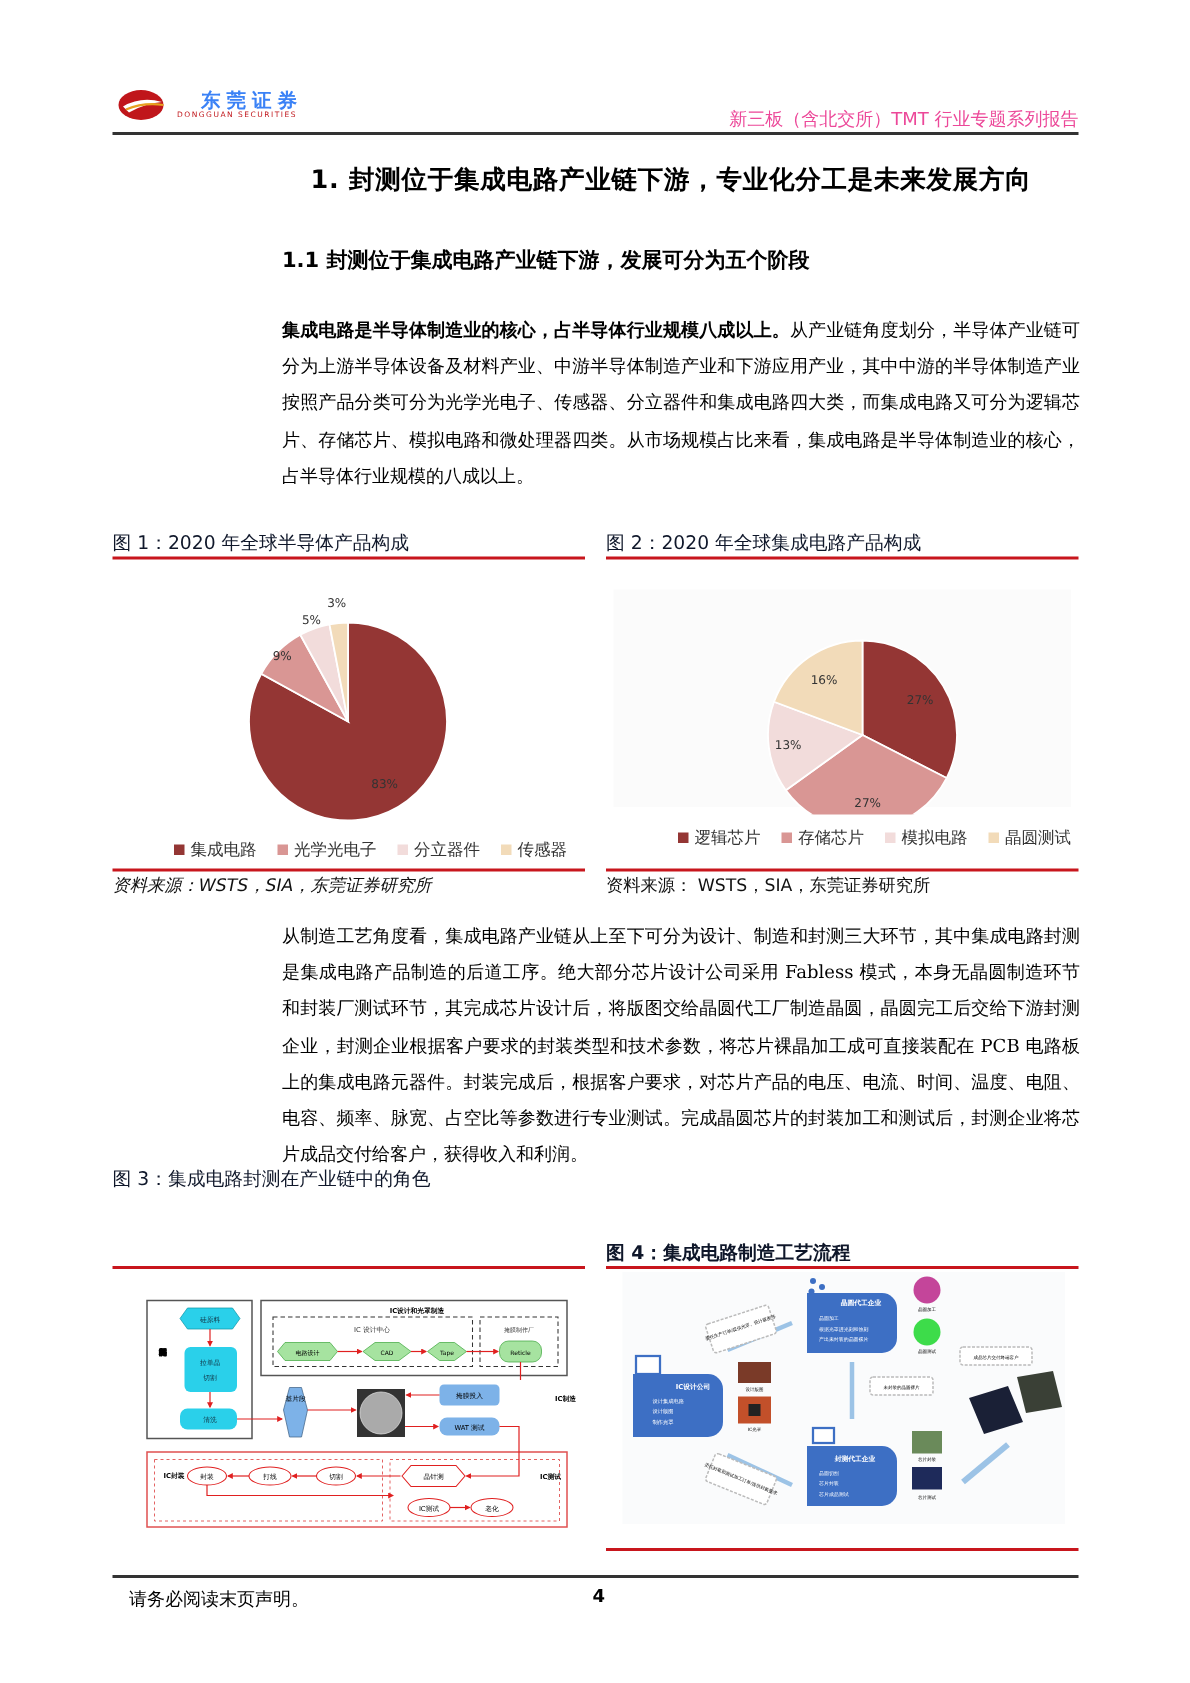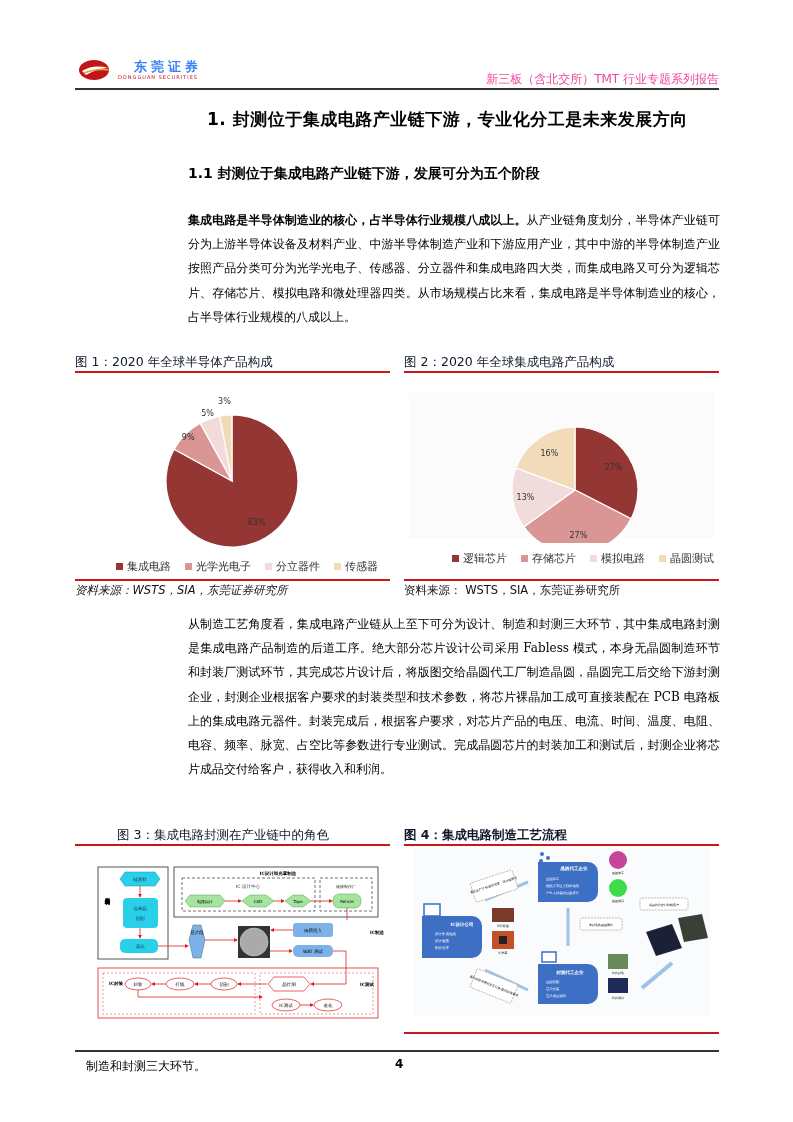--- a/index.html
+++ b/index.html
@@ -117,21 +117,21 @@
   <span class="it">
       <span class="sw" style="background:#f2dbb9"></span>
       <span>晶圆测试</span>
     </span>
 </div>
 <div class="red-rule" style="left:404px;top:579px;width:315px;"></div>
 <div class="source" style="left:404px;top:583px;">资料来源： WSTS，SIA，东莞证券研究所</div>
 
 <div class="para" style="top:612px;">从制造工艺角度看，集成电路产业链从上至下可分为设计、制造和封测三大环节，其中集成电路封测是集成电路产品制造的后道工序。绝大部分芯片设计公司采用 Fabless 模式，本身无晶圆制造环节和封装厂测试环节，其完成芯片设计后，将版图交给晶圆代工厂制造晶圆，晶圆完工后交给下游封测企业，封测企业根据客户要求的封装类型和技术参数，将芯片裸晶加工成可直接装配在 PCB 电路板上的集成电路元器件。封装完成后，根据客户要求，对芯片产品的电压、电流、时间、温度、电阻、电容、频率、脉宽、占空比等参数进行专业测试。完成晶圆芯片的封装加工和测试后，封测企业将芯片成品交付给客户，获得收入和利润。</div>
 
-<div class="fig-title" style="left:75px;top:827px;margin-left:42px;">图 3：集成电路封测在产业链中的角色</div>
+<div class="fig-title" style="left:75px;top:778px;">图 3：集成电路封测在产业链中的角色</div>
 <div class="red-rule" style="left:75px;top:844px;width:315px;"></div>
 <svg class="abs" style="left:90px;top:860px;" width="300" height="170" viewBox="0 0 300 170">
   <defs>
     <marker id="arr" markerWidth="5" markerHeight="5" refX="4" refY="2.5" orient="auto">
         <path d="M0,0 L5,2.5 L0,5 z" fill="#e02020"></path>
       </marker>
   </defs>
 
   <rect x="8" y="7" width="70" height="92" fill="#fff" stroke="#555" stroke-width="1"></rect>
   <text x="18" y="34" font-size="5.5" font-weight="bold" writing-mode="tb">晶圆材料制备</text>
@@ -258,14 +258,14 @@
   <rect x="198" y="106" width="20" height="15" fill="#6a8a5a"></rect>
   <text x="208" y="126" font-size="3" text-anchor="middle">芯片封装</text>
   <rect x="198" y="130" width="20" height="15" fill="#1e2a5a"></rect>
   <text x="208" y="151" font-size="3" text-anchor="middle">芯片测试</text>
   <polygon points="236,84 262,76 272,100 246,108" fill="#1a2036"></polygon>
   <polygon points="268,70 292,66 298,90 274,94" fill="#3a4036"></polygon>
 </svg>
 <div class="red-rule" style="left:404px;top:1032px;width:315px;"></div>
 
 <div class="footer-rule"></div>
-<div class="footer-note">制造和封测三大环节。</div>
+<div class="footer-note">请务必阅读末页声明。</div>
 <div class="page-num">4</div>
 
 </body></html>

